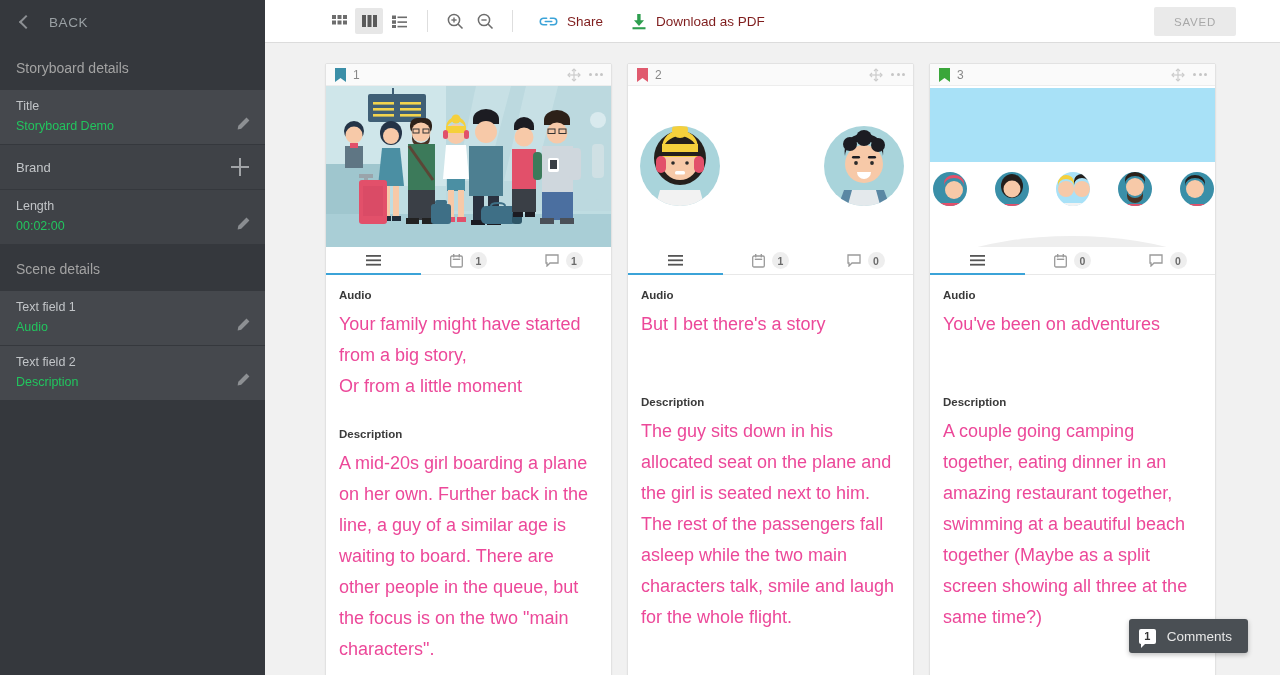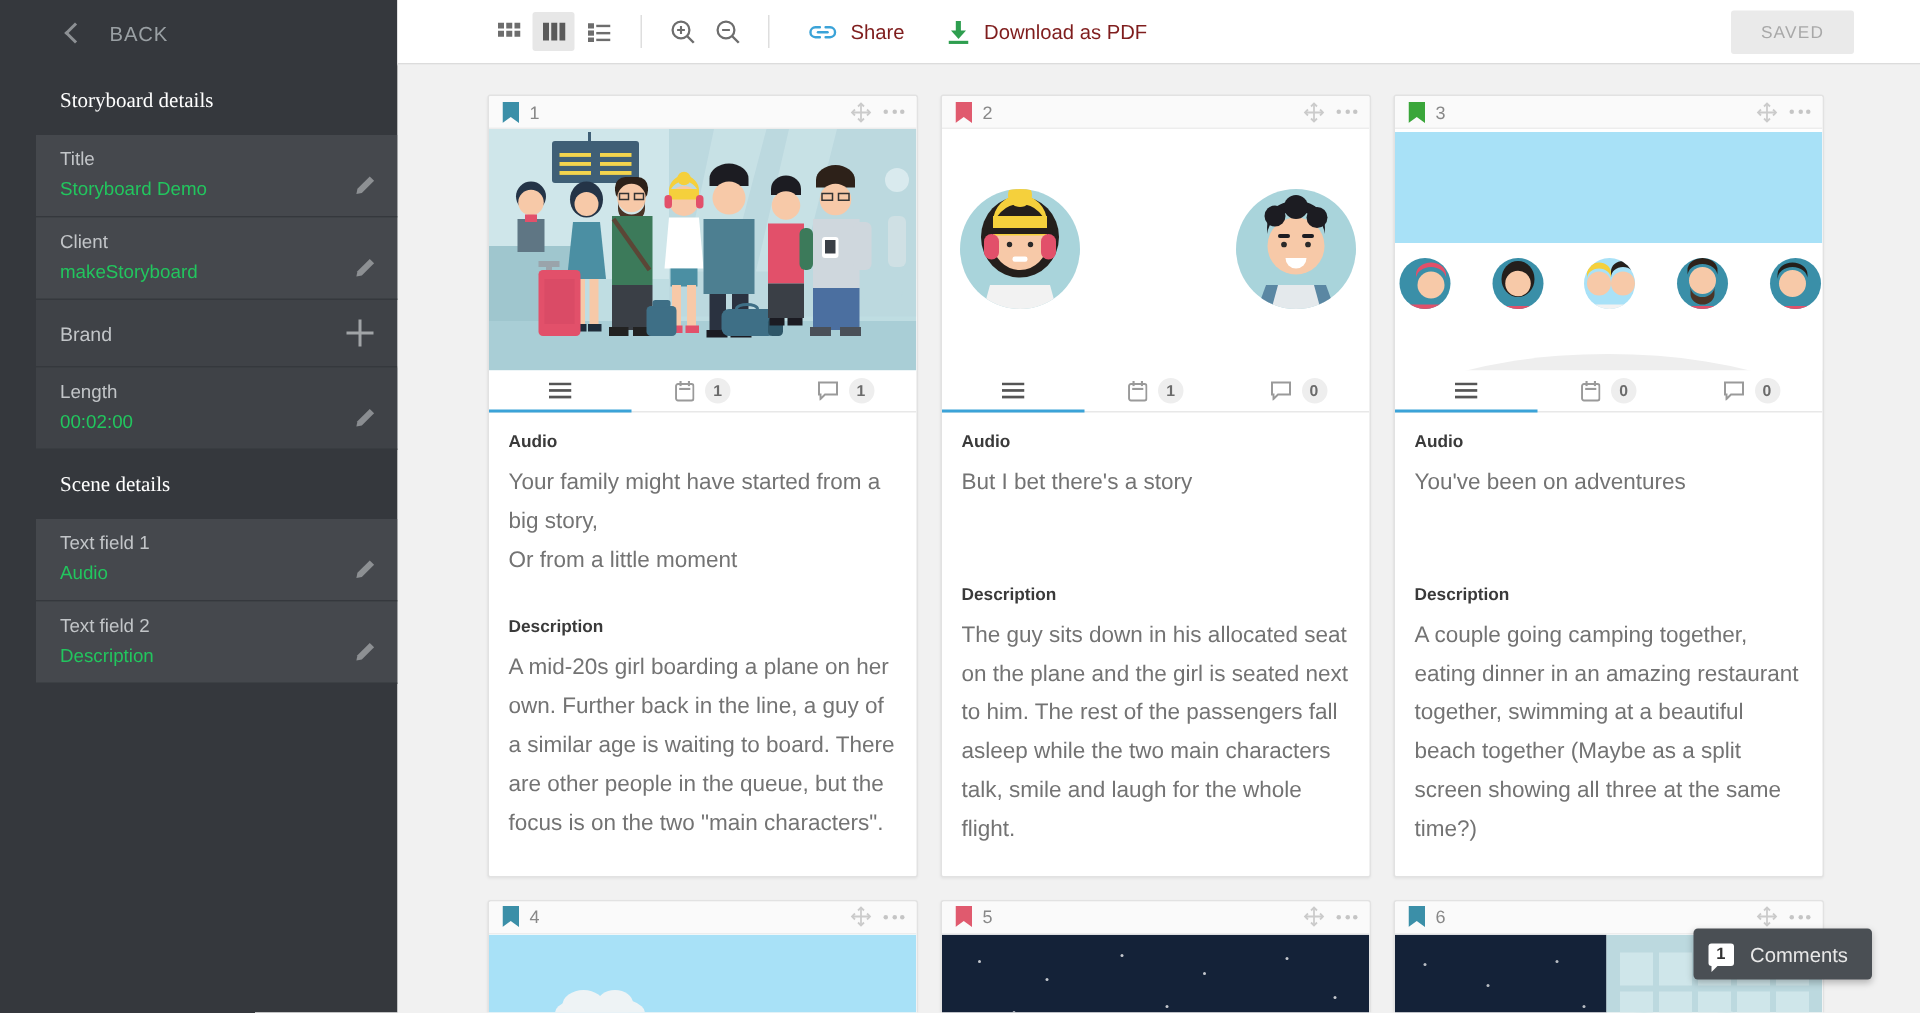--- a/index.html
+++ b/index.html
@@ -11,40 +11,38 @@
   }
   .app { display: flex; width: 1280px; height: 675px; }
 
   
   .sidebar {
     width: 265px; height: 675px;
     background: #35383d;
     color: #c8cbcd;
     flex: 0 0 265px;
     overflow: hidden;
-    padding-left: 24px;
   }
   .back-row {
     height: 44px; display: flex; align-items: center;
     padding: 0 16px; gap: 18px;
   }
   .back-chevron {
     width: 10px; height: 10px;
     border-left: 2px solid #8d9094;
     border-bottom: 2px solid #8d9094;
     transform: rotate(45deg);
     margin-left: 5px;
   }
   .back-label { font-size: 13.5px; letter-spacing: .6px; color: #9aa0a4; }
 
   .section-title {
-    font-size: 14px; color: #ffffff;
+    font-size: 14px; color: #a3a3a3;
     padding: 16px 16px 14px 16px;
     background: #35383d;
-    font-family: Liberation Serif, serif;
   }
   .field-row {
     background: #3f4247;
     border-bottom: 1px solid #35383d;
     padding: 9px 16px 11px 16px;
     position: relative;
     min-height: 54px;
   }
   .field-row.alt { background: #45484d; }
   .field-label { font-size: 12.5px; color: #c2c5c8; margin-bottom: 6px; }
@@ -147,21 +145,21 @@
     height: 2px; background: #3ba3d8;
   }
   .count-pill {
     min-width: 17px; height: 17px; border-radius: 9px;
     background: #eeeeee; color: #6b6b6b; font-size: 10.5px;
     display: flex; align-items: center; justify-content: center;
     padding: 0 5px; font-weight: bold;
   }
   .card-body { padding: 14px 13px 18px 13px; }
   .fld-head { font-size: 11.5px; font-weight: bold; color: #3a3a3a; margin-bottom: 8px; }
-  .fld-text { font-size: 15px; color: #737373; line-height: 1.72; white-space: pre-line; }
+  .fld-text { font-size: 18px; color: #ec4899; line-height: 1.72; white-space: pre-line; }
   .gap { height: 26px; }
 
   .comments-fab {
     position: absolute; right: 32px; bottom: 22px;
     background: #4a4f54; border-radius: 3px;
     height: 34px; display: flex; align-items: center;
     padding: 0 16px 0 10px; gap: 11px;
     box-shadow: 0 2px 5px rgba(0,0,0,.25);
   }
   .fab-badge {
@@ -197,29 +195,20 @@
     <div class="field-row alt">
       <div class="field-label">Title</div>
       <div class="field-value">Storyboard Demo</div>
       <span class="pencil-ico">
         <svg viewBox="0 0 16 16">
             <path d="M11.5 1.6l2.9 2.9-8.2 8.2-3.6.7.7-3.6z" fill="#b9bcbf"></path>
           </svg>
       </span>
     </div>
 
-    <div class="field-row alt">
-      <div class="field-label">Client</div>
-      <div class="field-value">makeStoryboard</div>
-      <span class="pencil-ico">
-        <svg viewBox="0 0 16 16">
-            <path d="M11.5 1.6l2.9 2.9-8.2 8.2-3.6.7.7-3.6z" fill="#b9bcbf"></path>
-          </svg>
-      </span>
-    </div>
 
     <div class="plus-row">
       <span class="lbl">Brand</span>
       <span class="plus-ico"></span>
     </div>
 
     <div class="field-row">
       <div class="field-label">Length</div>
       <div class="field-value">00:02:00</div>
       <span class="pencil-ico">

